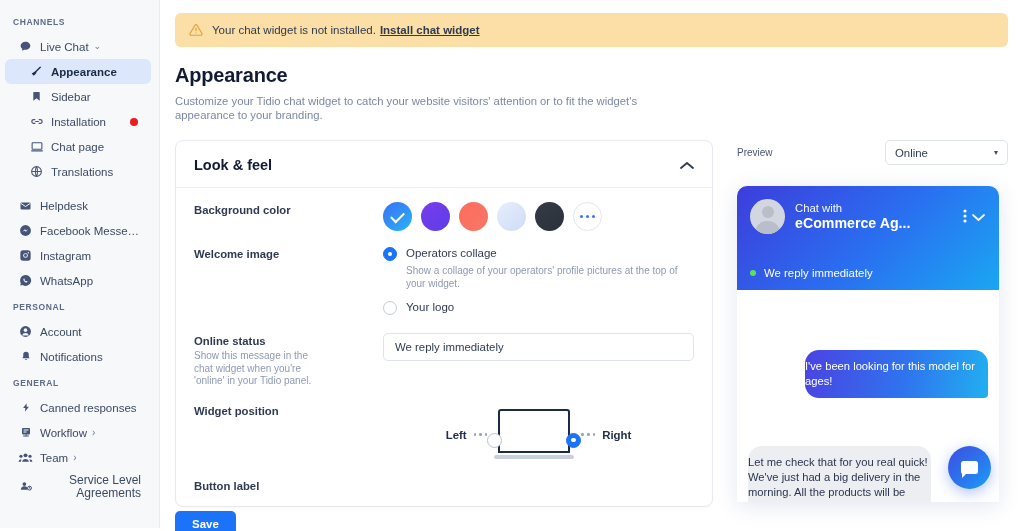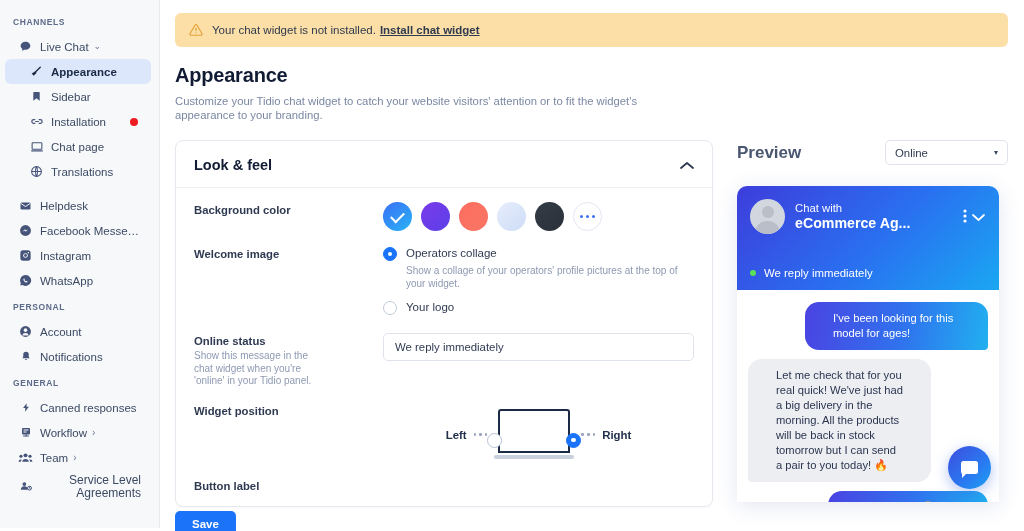--- a/index.html
+++ b/index.html
@@ -206,21 +206,21 @@
     position: absolute; left: 15px; bottom: -6px;
     background: #1a73f8; color: #fff;
     font-size: 11.5px; font-weight: bold;
     padding: 7px 17px; border-radius: 5px;
     border: none; font-family: "Liberation Sans", sans-serif;
   }
 
   
   .preview { flex: 1 1 auto; min-width: 0; position: relative; }
   .pv-head { display: flex; align-items: center; justify-content: space-between; margin-bottom: 21px; }
-  .pv-title { font-size: 17px; color: #4a5770; font-weight: bold; }
+  .pv-title { font-size: 10px; color: #4a5770; }
   .pv-select {
     width: 123px; height: 25px;
     border: 1px solid #dfe3ec; border-radius: 5px; background: #fff;
     display: flex; align-items: center; justify-content: space-between;
     padding: 0 9px; font-size: 11.4px; color: #2f3a52;
   }
   .pv-select .ca { font-size: 8px; color: #3d4a63; }
 
   .widget {
     width: 262px; border-radius: 10px 10px 0 0;
@@ -254,21 +254,21 @@
   .w-n2 { font-size: 14.2px; font-weight: bold; line-height: 17px; white-space: nowrap; overflow: hidden; }
   .w-kebab { color: #fff; font-size: 14px; line-height: 1; margin: 0 4px 0 2px; letter-spacing: 0; }
   .w-chev { color: #fff; font-size: 14px; line-height: 1; }
   .w-status {
     position: absolute; left: 13px; bottom: 11px;
     display: flex; align-items: center; color: #fff; font-size: 11.4px;
   }
   .w-status i { width: 6px; height: 6px; border-radius: 50%; background: #5ae05a; margin-right: 8px; display: block; }
 
   .w-body { padding: 12px 11px 0 11px; background: #fff; height: 212px; position: relative; }
-  .bub { max-width: 183px; font-size: 11.2px; line-height: 15px; padding: 9px 28px; border-radius: 14px; margin-bottom: 9px; }
+  .bub { max-width: 183px; font-size: 11.2px; line-height: 15px; padding: 9px 0; border-radius: 14px; margin-bottom: 9px; margin-top: 48px; }
   .bub.out {
     margin-left: auto; color: #fff;
     background: linear-gradient(100deg, #4a43e2 0%, #2f74ee 55%, #21b0f0 100%);
     border-radius: 14px 14px 4px 14px;
   }
   .bub.in {
     background: #eceef2; color: #2b3550;
     border-radius: 14px 14px 14px 4px;
   }
   .bub.short { max-width: 160px; }

